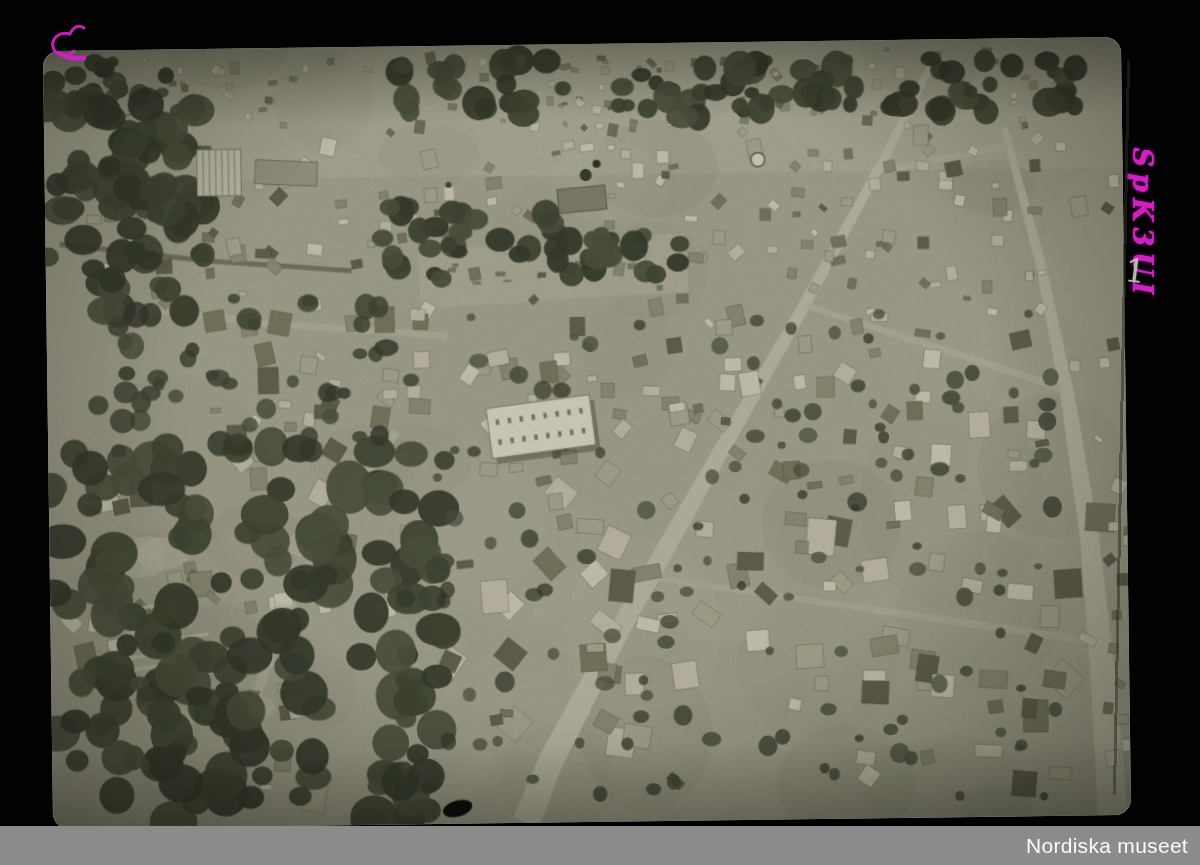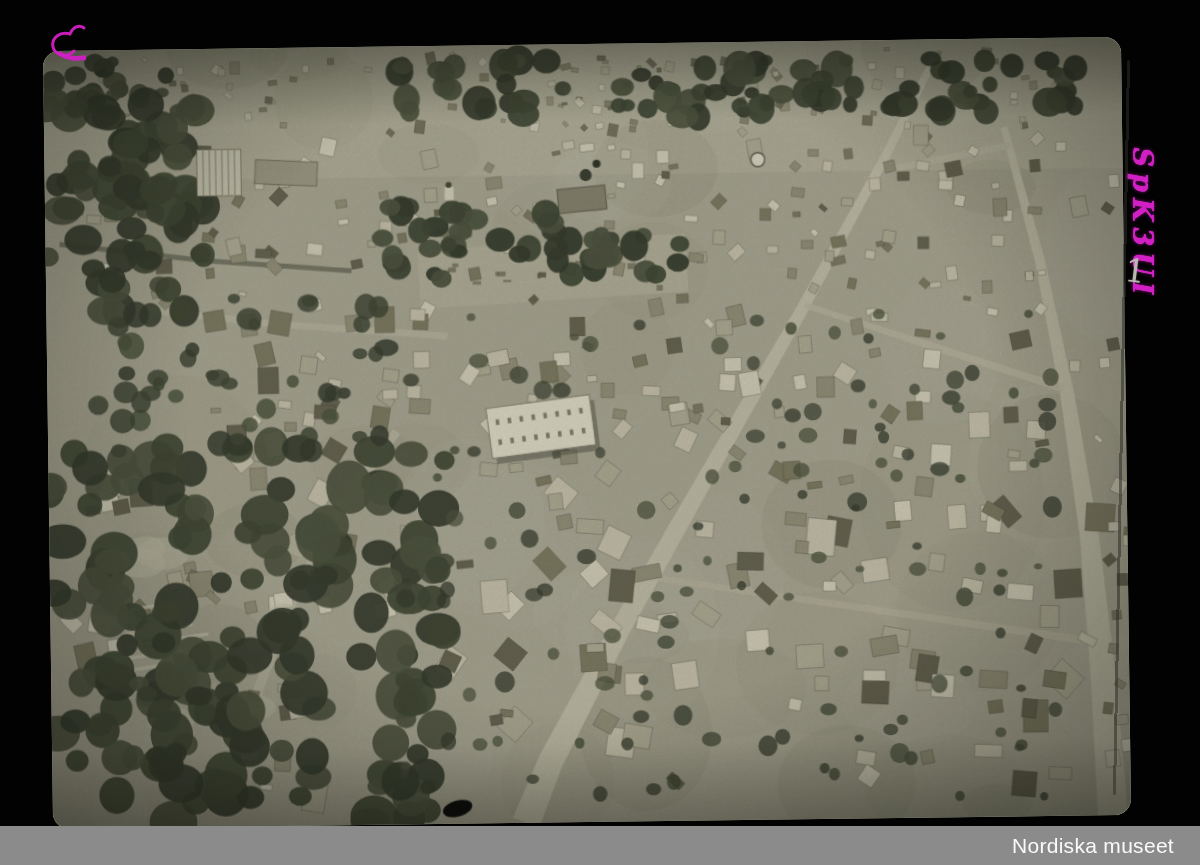--- a/index.html
+++ b/index.html
@@ -15,21 +15,21 @@
   .edge-annotation{position:absolute;left:1038px;top:204px;width:200px;height:40px;
          transform:rotate(90deg);text-align:center;pointer-events:none;}
   .edge-text{font-family:"DejaVu Serif",serif;font-style:italic;font-weight:bold;font-size:27px;
          letter-spacing:6px;color:#d21fc5;
          text-shadow:0 0 4px rgba(216,30,200,0.55),0 0 1px #ff4ae6;}
   .edge-number{position:absolute;left:1125px;top:252px;font-family:"DejaVu Serif",serif;font-size:32px;
          color:#b9b9b1;transform:rotate(7deg);text-shadow:0 0 2px rgba(200,200,185,0.45);}
   .film-streak{position:absolute;left:1120px;top:60px;width:3px;height:735px;background:#2c2c26;
          opacity:0.55;transform:rotate(1.1deg);border-radius:2px;}
   .watermark-bar{position:absolute;left:0;right:0;top:826px;height:39px;background:#8b8b8b;
-         display:flex;align-items:center;justify-content:flex-end;padding-right:26px;box-sizing:border-box;}
+         display:flex;align-items:center;justify-content:flex-end;padding-right:12px;box-sizing:border-box;}
   .watermark{color:#fafafa;font-size:21px;letter-spacing:0.3px;}
 </style>
 </head>
 <body>
 
 <div class="stage">
 
   <div class="photo">
     <svg id="scene" viewBox="0 0 1076 772" preserveAspectRatio="none">
       <defs>

